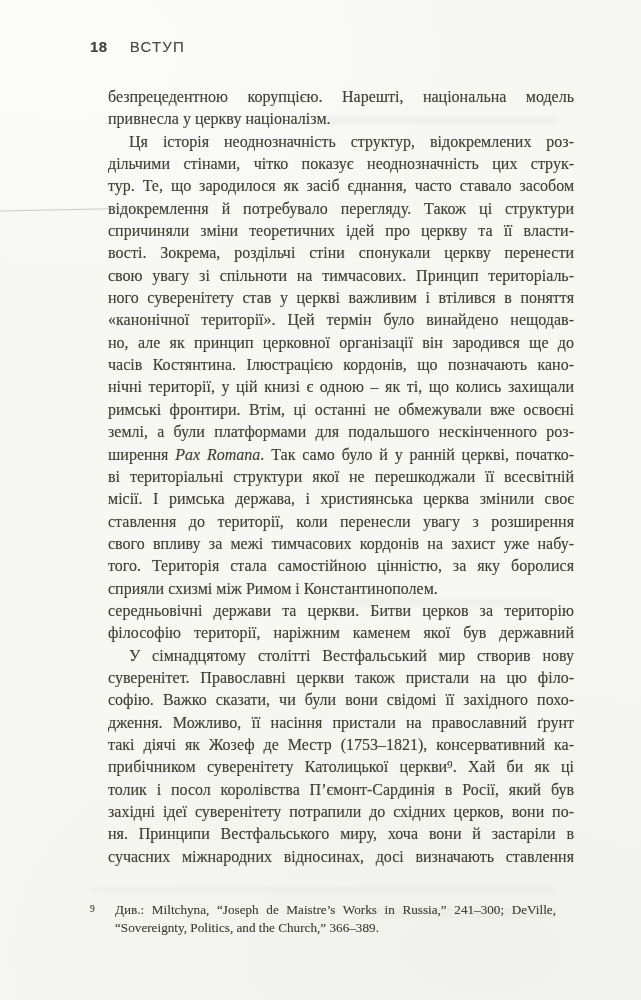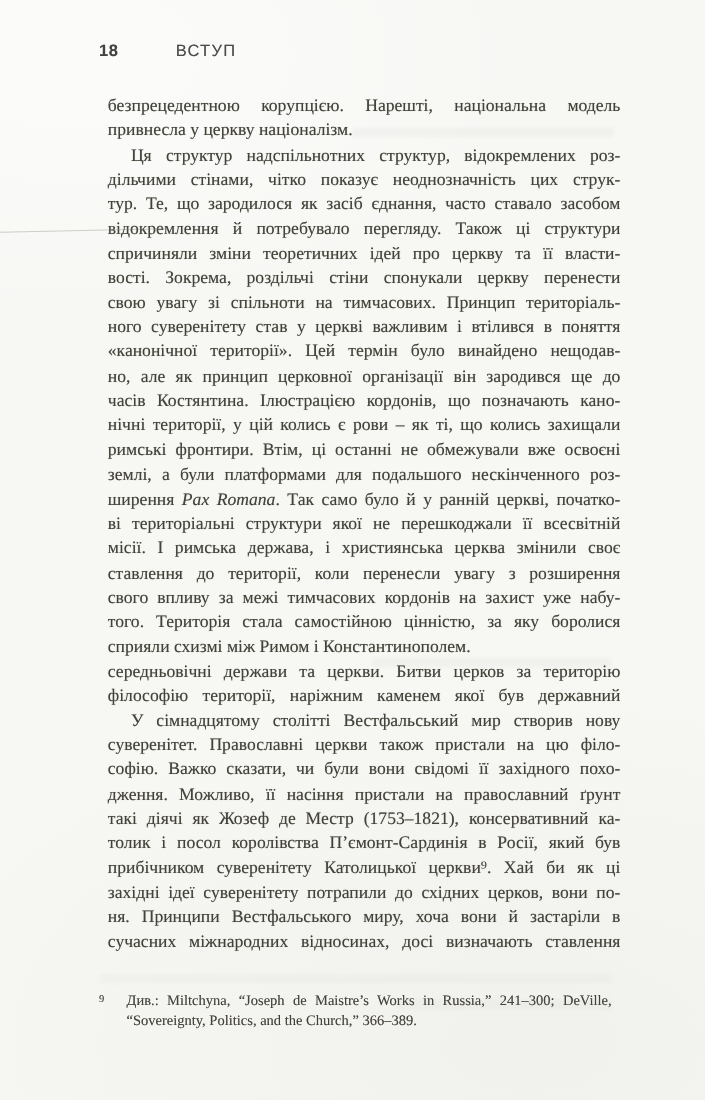--- a/index.html
+++ b/index.html
@@ -19,28 +19,28 @@
   
   .running-header {
     position: absolute;
     top: 38px;
     left: 90px;
     font-family: "Liberation Sans", sans-serif;
     font-size: 15px;
     color: #4d4c48;
     text-shadow: 0 0 0.6px rgba(77,76,72,0.45);
   }
-  .page-num { font-weight: bold; letter-spacing: 0.5px; margin-right: 40px; color: #444340; }
+  .page-num { font-weight: bold; letter-spacing: 0.5px; margin-right: 10px; color: #444340; }
   .chapter  { letter-spacing: 1.2px; margin-left: 12px; }
 
   
   .body-text {
     position: absolute;
     top: 86px;
-    left: 98px;
+    left: 108px;
     width: 466px;
     font-size: 16px;
     line-height: 22.35px;
     color: #434239;
     text-shadow: 0 0 0.7px rgba(67,66,57,0.45);
   }
   .line {
     height: 22.35px;
     text-align: justify;
     text-align-last: justify;
@@ -93,50 +93,50 @@
 
 <div class="page">
 
   <header class="running-header">
     <span class="page-num">18</span><span class="chapter">ВСТУП</span>
   </header>
 
   <main class="body-text" id="body-text">
       <div class="line">безпрецедентною корупцією. Нарешті, національна модель</div>
       <div class="line para-last">привнесла у церкву націоналізм.</div>
-      <div class="line para-first">Ця структур надспільнотних структур, відокремлених роз-</div>
+      <div class="line para-first">Ця історія неоднозначність структур, відокремлених роз-</div>
       <div class="line">дільчими стінами, чітко показує неоднозначність цих струк-</div>
       <div class="line">тур. Те, що зародилося як засіб єднання, часто ставало засобом</div>
       <div class="line">відокремлення й потребувало перегляду. Також ці структури</div>
       <div class="line">спричиняли зміни теоретичних ідей про церкву та її власти-</div>
       <div class="line">вості. Зокрема, роздільчі стіни спонукали церкву перенести</div>
       <div class="line">свою увагу зі спільноти на тимчасових. Принцип територіаль-</div>
       <div class="line">ного суверенітету став у церкві важливим і втілився в поняття</div>
       <div class="line">«канонічної території». Цей термін було винайдено нещодав-</div>
       <div class="line">но, але як принцип церковної організації він зародився ще до</div>
       <div class="line">часів Костянтина. Ілюстрацією кордонів, що позначають кано-</div>
-      <div class="line">нічні території, у цій колись є рови – як ті, що колись захищали</div>
+      <div class="line">нічні території, у цій книзі є одною – як ті, що колись захищали</div>
       <div class="line">римські фронтири. Втім, ці останні не обмежували вже освоєні</div>
       <div class="line">землі, а були платформами для подальшого нескінченного роз-</div>
       <div class="line">ширення <i>Pax Romana</i>. Так само було й у ранній церкві, початко-</div>
       <div class="line">ві територіальні структури якої не перешкоджали її всесвітній</div>
       <div class="line">місії. І римська держава, і християнська церква змінили своє</div>
       <div class="line">ставлення до території, коли перенесли увагу з розширення</div>
       <div class="line">свого впливу за межі тимчасових кордонів на захист уже набу-</div>
       <div class="line">того. Територія стала самостійною цінністю, за яку боролися</div>
       <div class="line para-last">сприяли схизмі між Римом і Константинополем.</div>
       <div class="line">середньовічні держави та церкви. Битви церков за територію</div>
       <div class="line">філософію території, наріжним каменем якої був державний</div>
       <div class="line para-first">У сімнадцятому столітті Вестфальський мир створив нову</div>
       <div class="line">суверенітет. Православні церкви також пристали на цю філо-</div>
       <div class="line">софію. Важко сказати, чи були вони свідомі її західного похо-</div>
       <div class="line">дження. Можливо, її насіння пристали на православний ґрунт</div>
       <div class="line">такі діячі як Жозеф де Местр (1753–1821), консервативний ка-</div>
+      <div class="line">прибічником суверенітету Католицької церкви⁹. Хай би як ці</div>
       <div class="line">толик і посол королівства П’ємонт-Сардинія в Росії, який був</div>
-      <div class="line">прибічником суверенітету Католицької церкви⁹. Хай би як ці</div>
       <div class="line">західні ідеї суверенітету потрапили до східних церков, вони по-</div>
       <div class="line">ня. Принципи Вестфальського миру, хоча вони й застаріли в</div>
       <div class="line">сучасних міжнародних відносинах, досі визначають ставлення</div>
     </main>
 
   <div class="footnote">
     <span class="fn-marker">9</span>
     <div class="fn-lines" id="fn-lines">
         <div class="line">Див.: Miltchyna, “Joseph de Maistre’s Works in Russia,” 241–300; DeVille,</div>
         <div class="line para-last">“Sovereignty, Politics, and the Church,” 366–389.</div>

